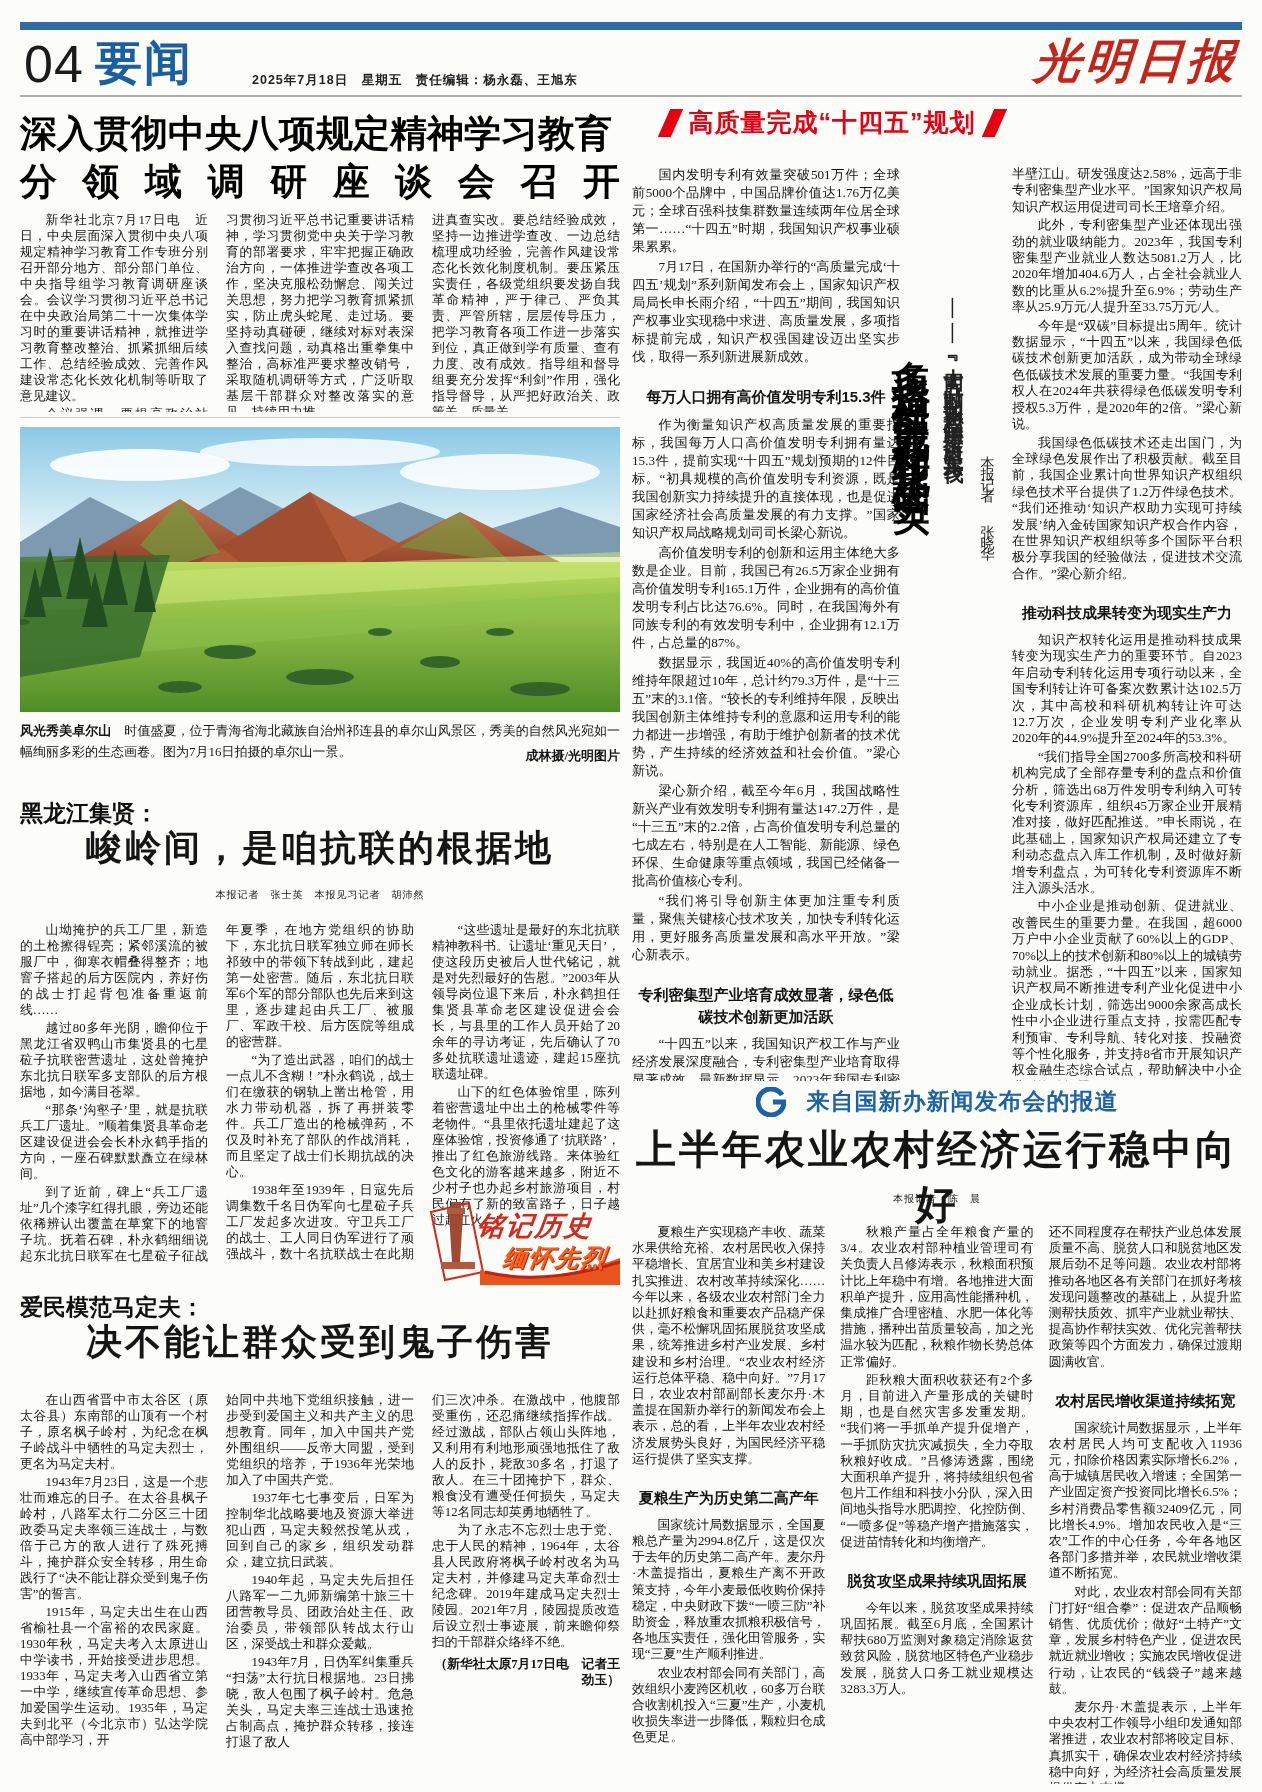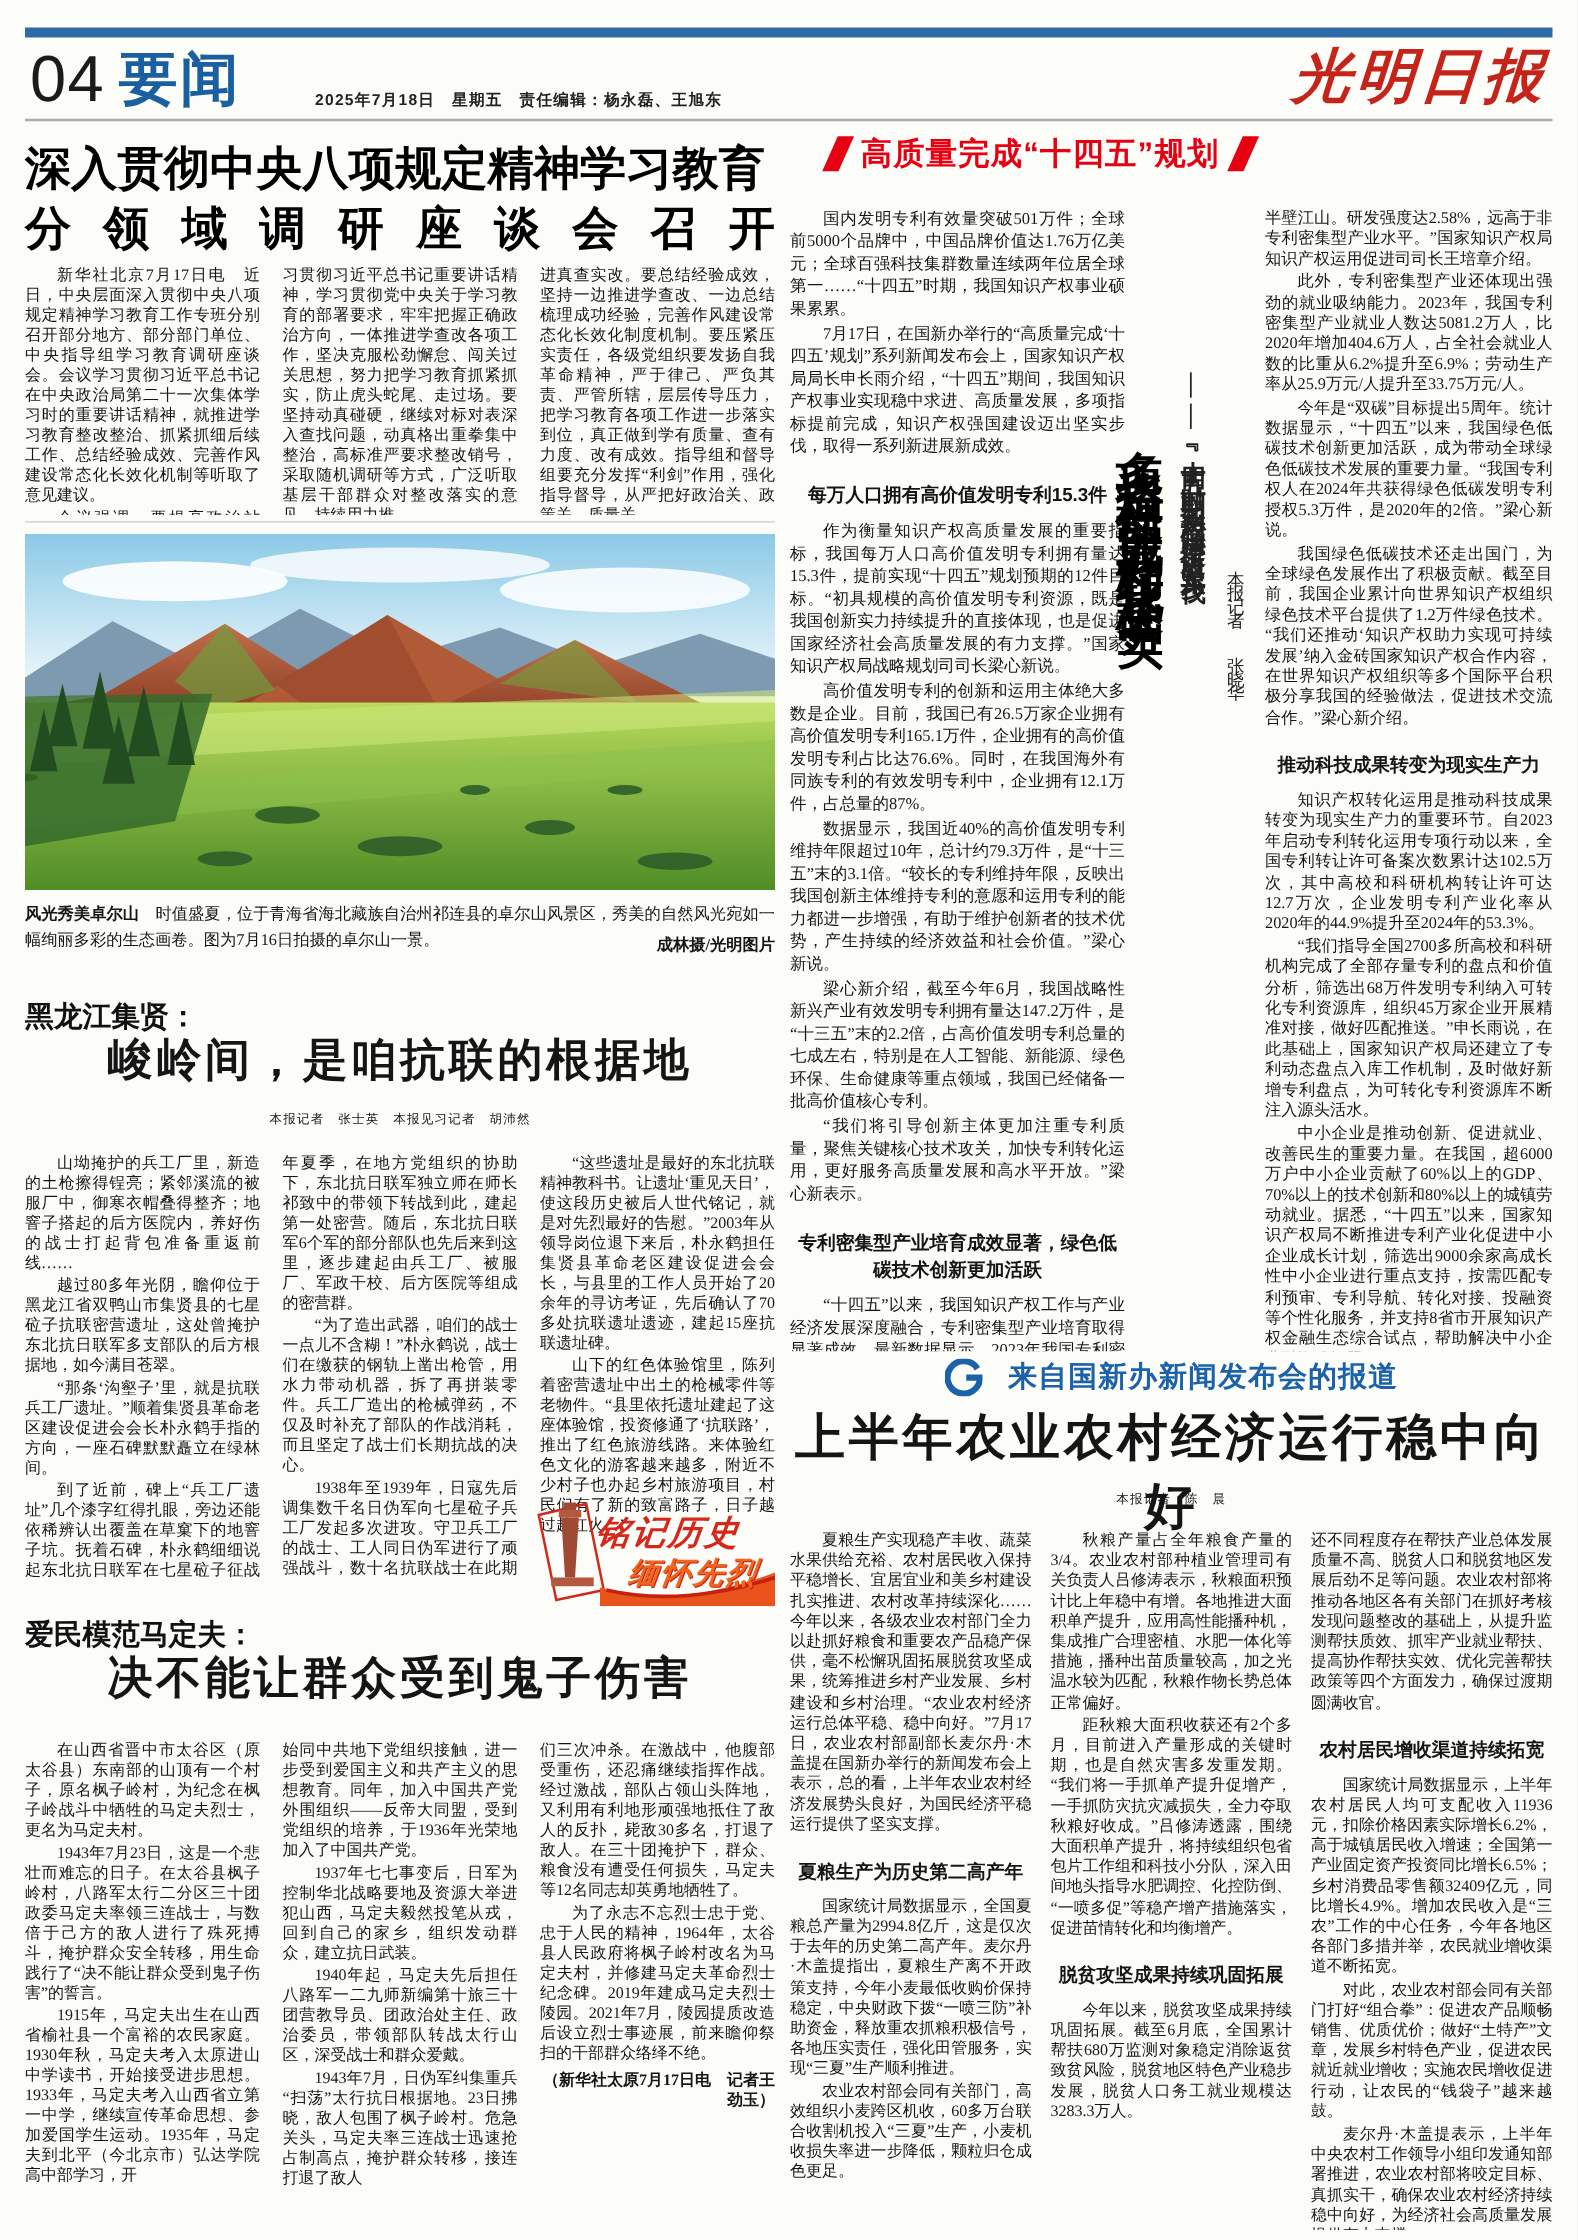--- a/index.html
+++ b/index.html
@@ -25,21 +25,21 @@
   .pg.p{text-indent:2em;}
   .pg.cont{text-indent:0;}
   .pg.h{font-family:"Liberation Sans","DejaVu Sans",sans-serif;font-weight:bold;
         font-size:15px;line-height:1.45;text-align:center;text-indent:0;margin:20px 0 8px;}
   .pg.credit{text-align:right;font-weight:bold;text-indent:0;margin-top:6px;}
   .kicker{font-family:"Liberation Sans","DejaVu Sans",sans-serif;font-weight:bold;
           font-size:23px;color:#111;}
   .h-serif{font-weight:bold;text-align:center;letter-spacing:3px;}
   .byline{text-align:center;font-size:10px;letter-spacing:1px;}
   
-  .a1-head{font-family:Liberation Serif, serif;font-weight:900;
+  .a1-head{font-family:Liberation Mono, monospace;font-weight:900;
            font-size:37px;line-height:1.3;color:#000;}
   .a1-line2{text-align:justify;text-align-last:justify;}
   
   .caption{font-size:13px;line-height:1.65;text-align:justify;}
   .caption .cap-title{font-weight:bold;}
   .cap-credit{position:absolute;right:0;bottom:0;font-weight:bold;background:#fcfcf9;padding-left:6px;}
   
   .banner-red{display:flex;align-items:center;justify-content:center;gap:12px;
               font-family:"Liberation Sans","DejaVu Sans",sans-serif;font-weight:900;
               font-size:25px;color:#e60012;letter-spacing:1px;}

